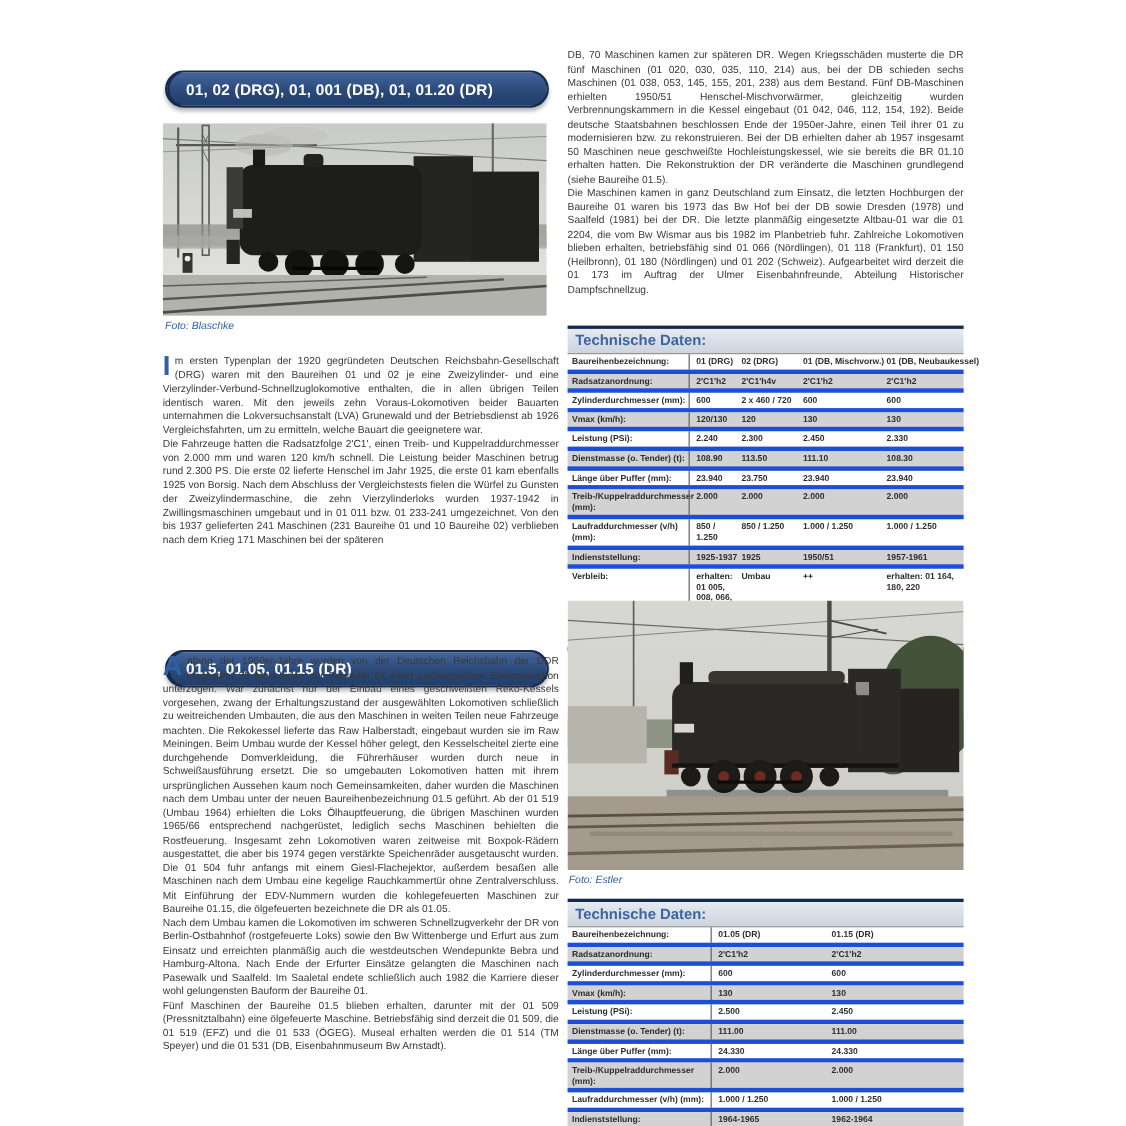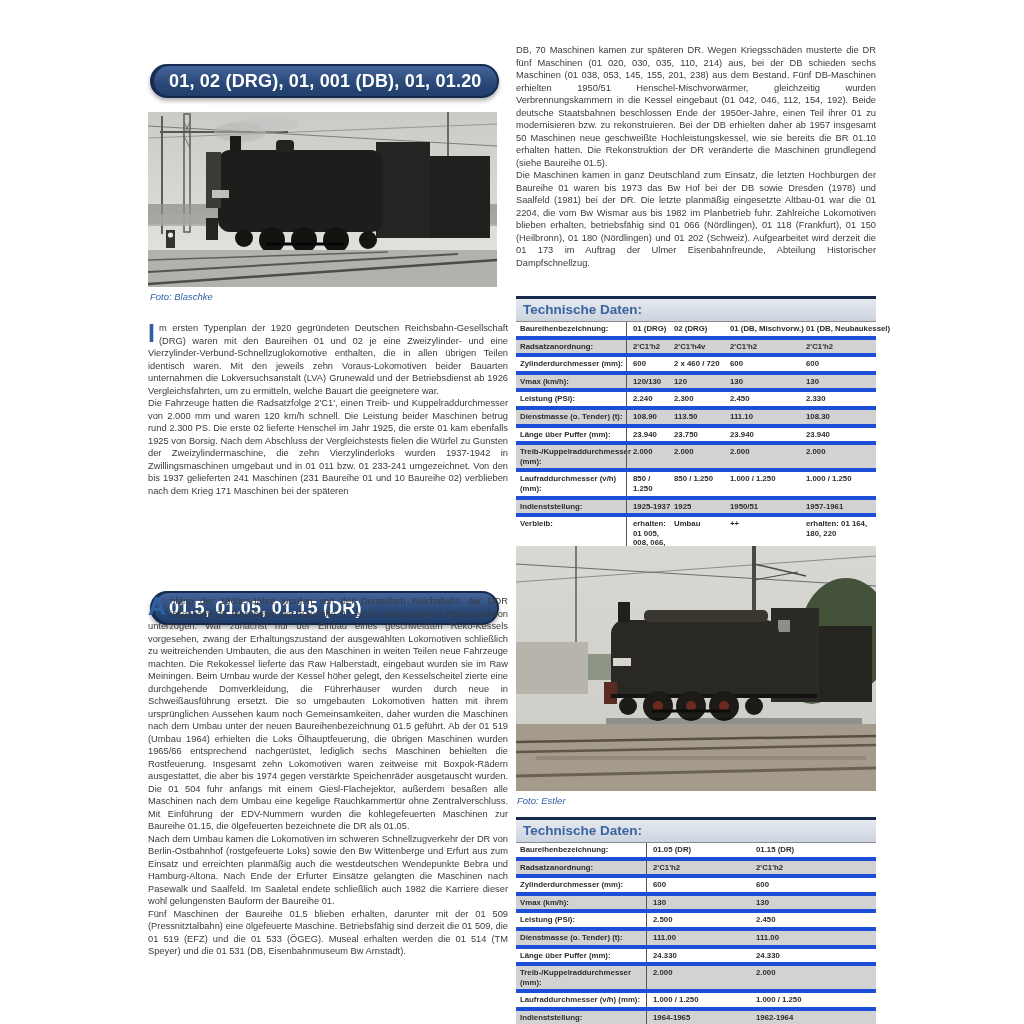--- a/index.html
+++ b/index.html
@@ -6,21 +6,21 @@
   .page {
     position:relative; width:1024px; height:1024px; background:#ffffff;
     font-family:"Liberation Sans", sans-serif; overflow:hidden;
   }
   
   .banner {
     position:absolute; width:349px; height:34px; box-sizing:border-box;
     background:linear-gradient(#44649c, #2b4a79 55%, #213e6c);
     border:2px solid #152a4d; border-radius:18px;
     box-shadow:0 3px 4px rgba(0,0,0,0.3), inset 2px 0 0 #152a4d;
-    color:#ffffff; font-weight:bold; font-size:18px; line-height:30px;
+    color:#ffffff; font-weight:bold; font-size:14px; line-height:30px;
     padding-left:17px; letter-spacing:0.2px;
   }
   
   .photo { position:absolute; display:block; }
   .photo svg { display:block; }
   .caption {
     position:absolute; color:#2f62a8; font-style:italic; font-weight:normal;
     font-size:9.5px;
   }
   

